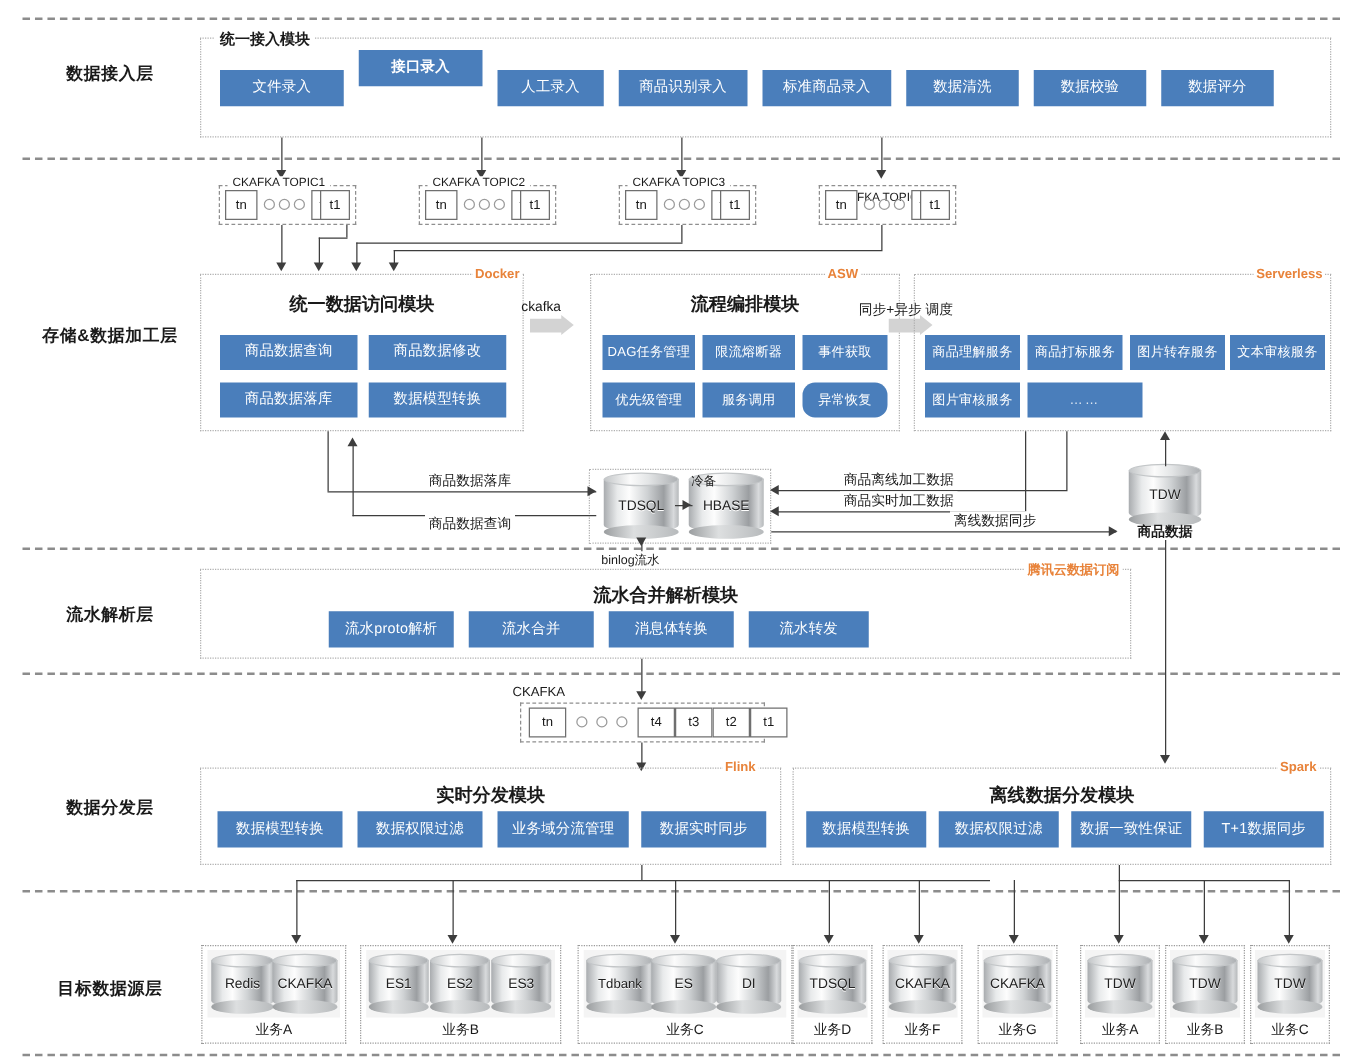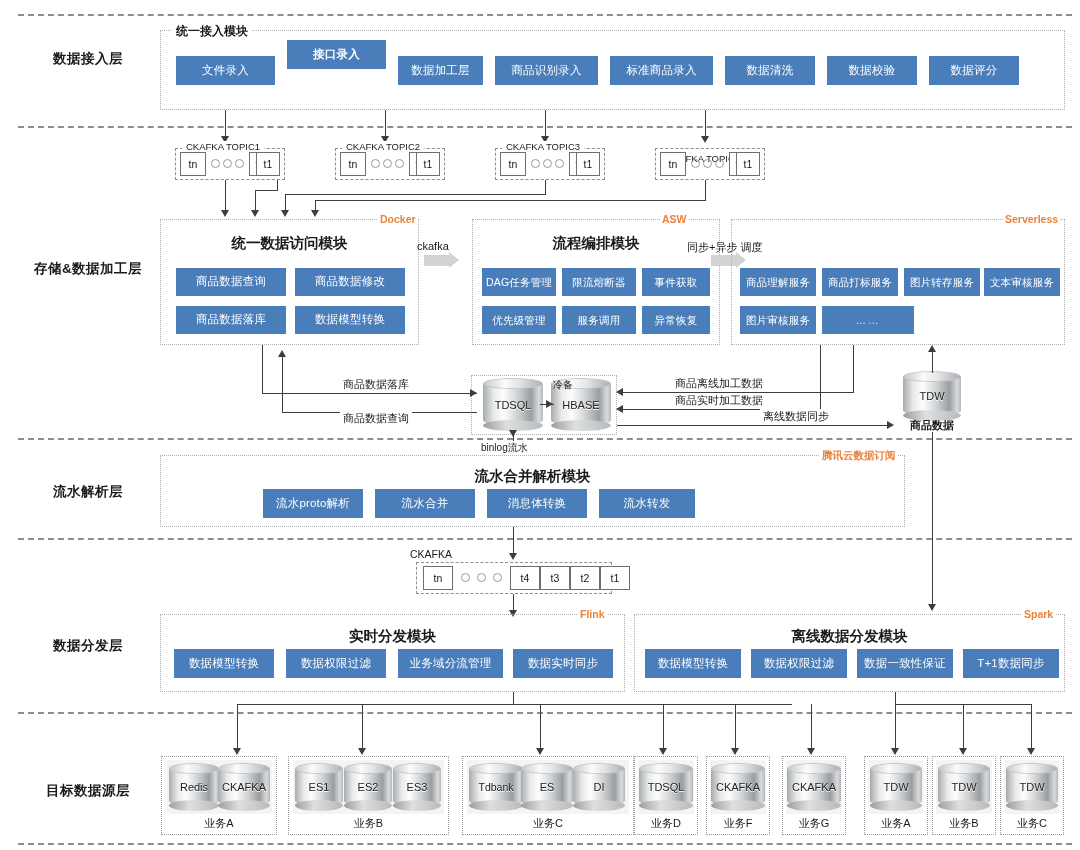--- a/index.html
+++ b/index.html
@@ -237,21 +237,21 @@
   <div class="layer-label" style="top:260px;">存储&amp;数据加工层</div>
   <div class="layer-label" style="top:483px;">流水解析层</div>
   <div class="layer-label" style="top:637px;">数据分发层</div>
   <div class="layer-label" style="top:782px;">目标数据源层</div>
 
   <div class="dotbox" style="left:160px;top:30px;width:905px;height:80px;"></div>
   <div class="group-title" style="left:172px;top:23px;">统一接入模块</div>
 
   <div class="chip" style="left:176px;top:56px;width:99px;height:29px;">文件录入</div>
   <div class="chip" style="left:287px;top:40px;width:99px;height:29px;font-weight:bold;">接口录入</div>
-  <div class="chip" style="left:398px;top:56px;width:85px;height:29px;">数据加工层</div>
+  <div class="chip" style="left:398px;top:56px;width:85px;height:29px;">人工录入</div>
   <div class="chip" style="left:495px;top:56px;width:103px;height:29px;">商品识别录入</div>
   <div class="chip" style="left:610px;top:56px;width:103px;height:29px;">标准商品录入</div>
   <div class="chip" style="left:725px;top:56px;width:90px;height:29px;">数据清洗</div>
   <div class="chip" style="left:827px;top:56px;width:90px;height:29px;">数据校验</div>
   <div class="chip" style="left:929px;top:56px;width:90px;height:29px;">数据评分</div>
 
   <div class="ln-v" style="left:225px;top:110px;height:28px;"></div>
   <div class="arw-d" style="left:221px;top:136px;"></div>
   <div class="ln-v" style="left:385px;top:110px;height:28px;"></div>
   <div class="arw-d" style="left:381px;top:136px;"></div>
@@ -326,21 +326,21 @@
   <div class="edge-label thin" style="left:414px;top:240px;background:transparent;">ckafka</div>
 
   <div class="dotbox" style="left:472px;top:219px;width:248px;height:126px;"></div>
   <div class="tech-tag" style="left:660px;top:213px;">ASW</div>
   <div class="module-title" style="left:472px;top:234px;width:248px;">流程编排模块</div>
   <div class="chip sm" style="left:482px;top:268px;width:74px;height:28px;">DAG任务管理</div>
   <div class="chip sm" style="left:562px;top:268px;width:74px;height:28px;">限流熔断器</div>
   <div class="chip sm" style="left:642px;top:268px;width:68px;height:28px;">事件获取</div>
   <div class="chip sm" style="left:482px;top:306px;width:74px;height:28px;">优先级管理</div>
   <div class="chip sm" style="left:562px;top:306px;width:74px;height:28px;">服务调用</div>
-  <div class="chip sm" style="left:642px;top:306px;width:68px;height:28px;">异常恢复</div>
+  <div class="chip sm" style="left:642px;top:306px;width:68px;height:28px;border-radius:10px;">异常恢复</div>
 
   <div class="fat-arrow" style="left:711px;top:255px;"></div>
   <div class="edge-label thin" style="left:684px;top:240px;background:transparent;">同步+异步 调度</div>
 
   <div class="dotbox" style="left:731px;top:219px;width:334px;height:126px;"></div>
   <div class="tech-tag" style="left:1003px;top:213px;">Serverless</div>
   <div class="chip sm" style="left:740px;top:268px;width:76px;height:28px;">商品理解服务</div>
   <div class="chip sm" style="left:822px;top:268px;width:76px;height:28px;">商品打标服务</div>
   <div class="chip sm" style="left:904px;top:268px;width:76px;height:28px;">图片转存服务</div>
   <div class="chip sm" style="left:984px;top:268px;width:76px;height:28px;">文本审核服务</div>

